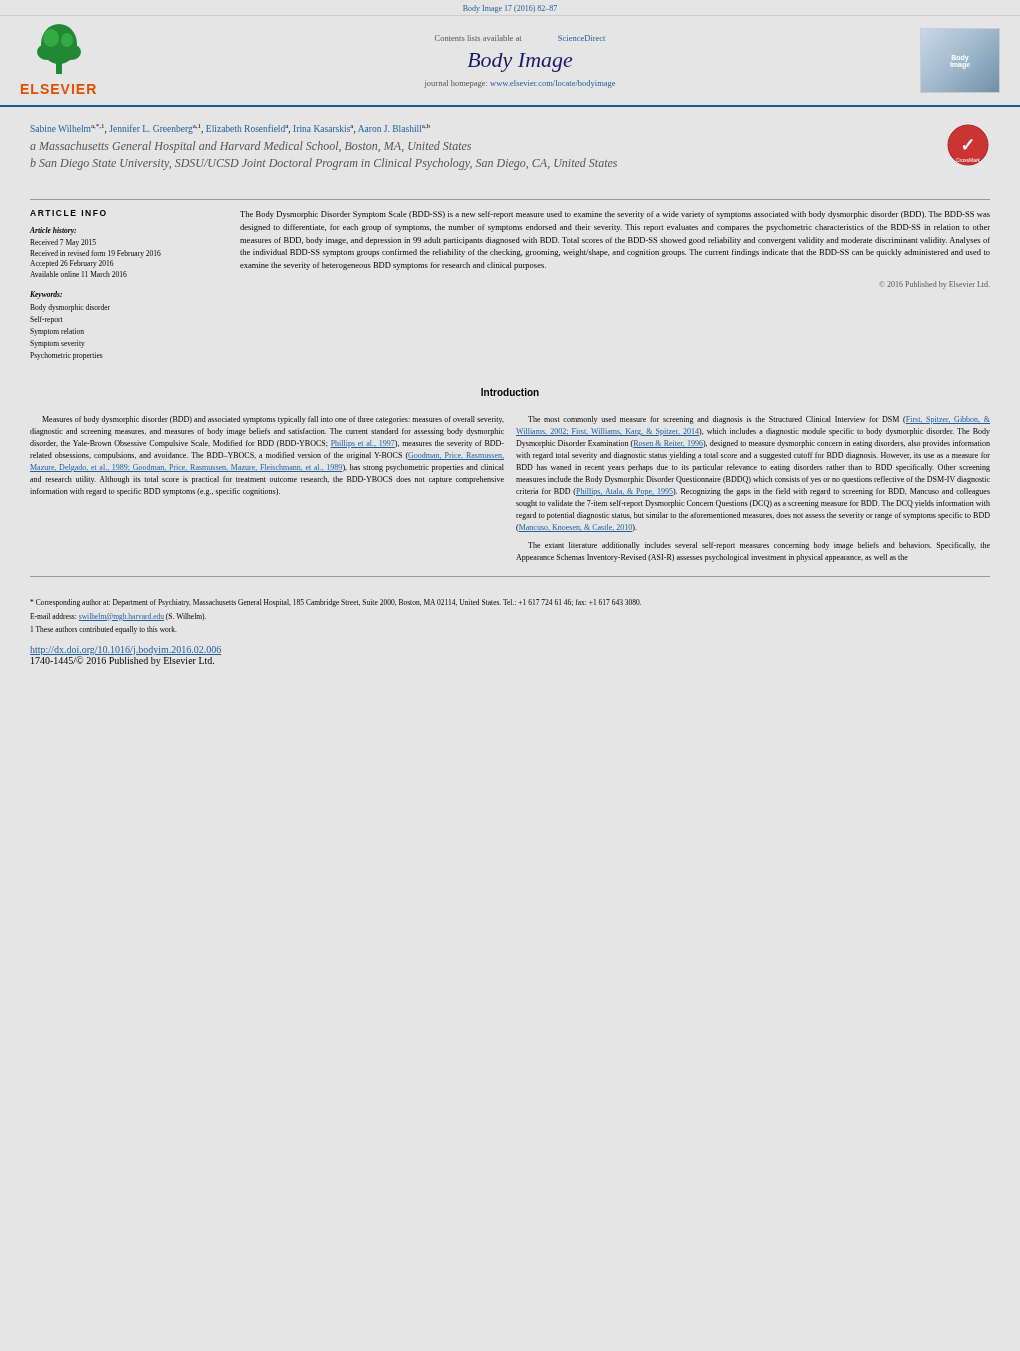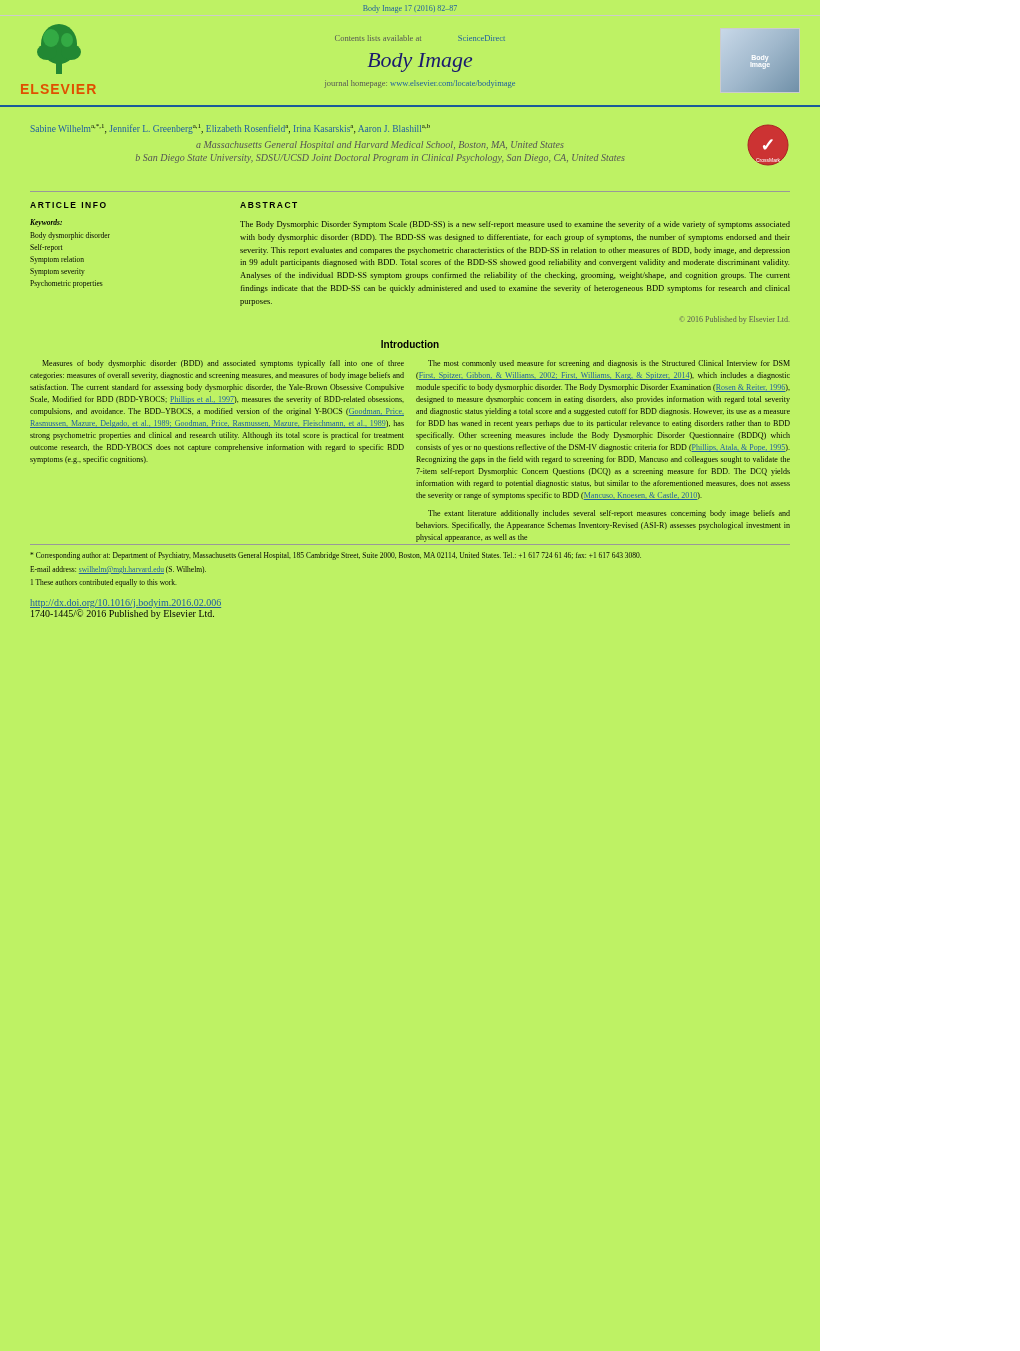--- a/index.html
+++ b/index.html
@@ -7,23 +7,23 @@
       background: #fff;
       font-family: 'Times New Roman', Times, serif;
       font-size: 9px;
       color: #000;
       width: 1020px;
       min-height: 1351px;
       position: relative;
     }
 
     .page-wrapper {
-      width: 820px;
+      width: 1020px;
       min-height: 1351px;
-      background: #bef264;
+      background: #e5e5e5;
       padding: 0;
     }
 
     
     .top-bar {
       text-align: center;
       padding: 4px 0 2px 0;
       font-size: 8px;
       color: #2060a0;
       border-bottom: 1px solid #ccc;
@@ -186,25 +186,24 @@
 
     .author-link {
       color: #2060a0;
       text-decoration: none;
     }
 
     .sup { font-size: 7px; vertical-align: super; }
 
     
     .affiliations {
-      font-size: 10px;
+      font-size: 12px;
       color: #555;
       margin-bottom: 20px;
       font-style: italic;
-      text-align: center;
     }
 
     .affiliation-line {
       margin-bottom: 2px;
     }
 
     
     .section-divider {
       border: none;
       border-top: 1px solid #999;
@@ -278,21 +277,21 @@
 
     
     .body-content {
       margin-top: 15px;
     }
 
     .section-title {
       font-size: 10px;
       font-weight: bold;
       text-align: center;
-      margin-bottom: 8px;
+      margin-bottom: 16px;
       font-family: Arial, sans-serif;
     }
 
     .two-col-body {
       display: flex;
       gap: 12px;
       margin-top: 5px;
     }
 
     .body-col {
@@ -308,23 +307,23 @@
       margin-bottom: 0;
     }
 
     .inline-ref {
       color: #2060a0;
       font-size: 8px;
     }
 
     
     .footnotes-area {
-      margin-top: 0;
+      margin-top: 12px;
       border-top: 1px solid #999;
-      padding-top: 6px;
+      padding-top: 21px;
       font-size: 7.5px;
       color: #000;
     }
 
     .footnote-line {
       margin-bottom: 3px;
       line-height: 1.4;
     }
 
     .footnote-email {
@@ -417,35 +416,41 @@
       </div>
     </div>
 
     <hr class="section-divider">
 
     <div class="two-column">
 
       <div class="left-column">
         <div class="section-header">ARTICLE INFO</div>
 
+        <div class="info-group">
+          <div class="info-label">Article history:</div>
+          <div class="info-text">Received 7 May 2015</div>
+          <div class="info-text">Received in revised form 19 February 2016</div>
+          <div class="info-text">Accepted 26 February 2016</div>
+          <div class="info-text">Available online 11 March 2016</div>
+        </div>
 
         <div class="info-group">
           <div class="info-label">Keywords:</div>
           <div class="keywords-list">
             <div>Body dysmorphic disorder</div>
             <div>Self-report</div>
             <div>Symptom relation</div>
             <div>Symptom severity</div>
             <div>Psychometric properties</div>
           </div>
         </div>
       </div>
 
       <div class="right-column">
-        <div class="section-header">ABSTRACT</div>
         <div class="abstract-text">The Body Dysmorphic Disorder Symptom Scale (BDD-SS) is a new self-report measure used to examine the severity of a wide variety of symptoms associated with body dysmorphic disorder (BDD). The BDD-SS was designed to differentiate, for each group of symptoms, the number of symptoms endorsed and their severity. This report evaluates and compares the psychometric characteristics of the BDD-SS in relation to other measures of BDD, body image, and depression in 99 adult participants diagnosed with BDD. Total scores of the BDD-SS showed good reliability and convergent validity and moderate discriminant validity. Analyses of the individual BDD-SS symptom groups confirmed the reliability of the checking, grooming, weight/shape, and cognition groups. The current findings indicate that the BDD-SS can be quickly administered and used to examine the severity of heterogeneous BDD symptoms for research and clinical purposes.</div>
         <div class="copyright-line">© 2016 Published by Elsevier Ltd.</div>
       </div>
 
     </div>
 
     <div class="body-content">
       <div class="section-title">Introduction</div>
 
       <div class="two-col-body">

